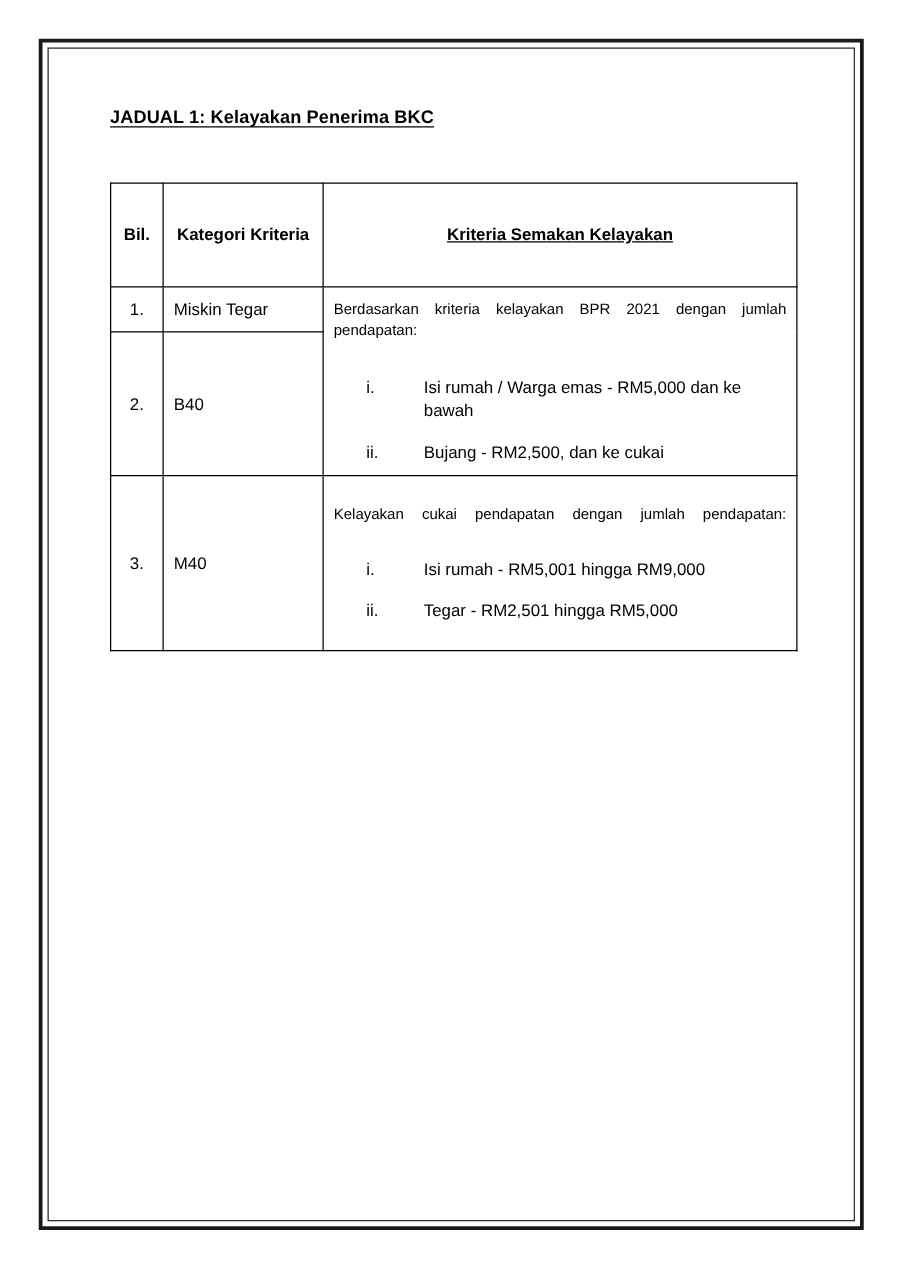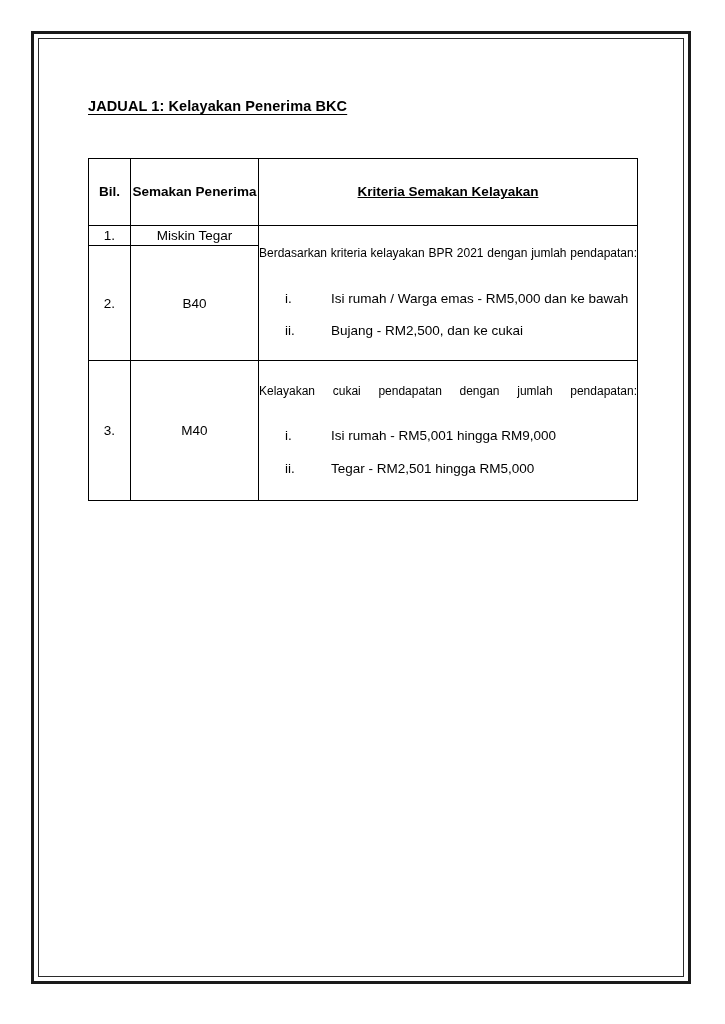--- a/index.html
+++ b/index.html
@@ -32,21 +32,21 @@
     top: 4px;
     right: 4px;
     bottom: 4px;
     border: 1px solid #2b2b2b;
     box-sizing: border-box;
   }
 
   .page-content {
     position: absolute;
     left: 0;
-    top: 12px;
+    top: 0;
     width: 725px;
     height: 780px;
   }
 
   
   .doc-title {
     position: absolute;
     left: 88px;
     top: 86px;
     font-size: 14.5px;
@@ -65,21 +65,21 @@
     width: 549px;
   }
   table.jadual {
     border-collapse: collapse;
     width: 549px;
     table-layout: fixed;
   }
   table.jadual th,
   table.jadual td {
     border: 1.6px solid #000000;
-    padding: 0;
+    padding: 8px;
     vertical-align: middle;
     font-size: 13.5px;
     line-height: 1.42;
   }
   col.c-bil    { width: 42px; }
   col.c-kat    { width: 128px; }
   col.c-krit   { width: 379px; }
 
   th.h-bil, th.h-kat, th.h-krit {
     font-weight: bold;
@@ -89,21 +89,20 @@
   }
   th.h-bil  { font-size: 13.5px; }
   th.h-kat  { font-size: 14px; line-height: 1.3; }
   th.h-krit { font-size: 14px; text-decoration: underline; }
 
   td.bil {
     text-align: center;
     font-size: 13.5px;
   }
   td.kat {
-    text-align: center;
     font-size: 13.5px;
   }
   td.krit {
     text-align: left;
     padding: 9px 10px 10px 10px;
     vertical-align: top;
   }
 
   .krit-intro {
     text-align: justify;
@@ -158,21 +157,21 @@
   <div class="tbl-wrap">
     <table class="jadual">
       <colgroup>
         <col class="c-bil">
         <col class="c-kat">
         <col class="c-krit">
       </colgroup>
       <thead>
         <tr>
           <th class="h-bil">Bil.</th>
-          <th class="h-kat">Semakan Penerima</th>
+          <th class="h-kat">Kategori Kriteria</th>
           <th class="h-krit">Kriteria Semakan Kelayakan</th>
         </tr>
       </thead>
       <tbody>
         <tr>
           <td class="bil">1.</td>
           <td class="kat">Miskin Tegar</td>
           <td class="krit krit-merged" rowspan="2">
             <p class="krit-intro">Berdasarkan kriteria kelayakan BPR 2021 dengan jumlah pendapatan:</p>
             <ol class="subitems">

